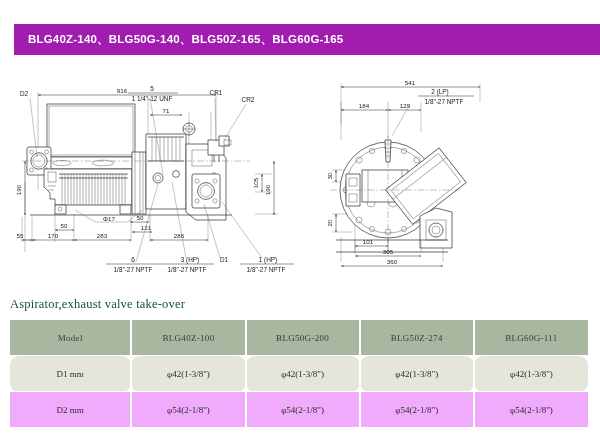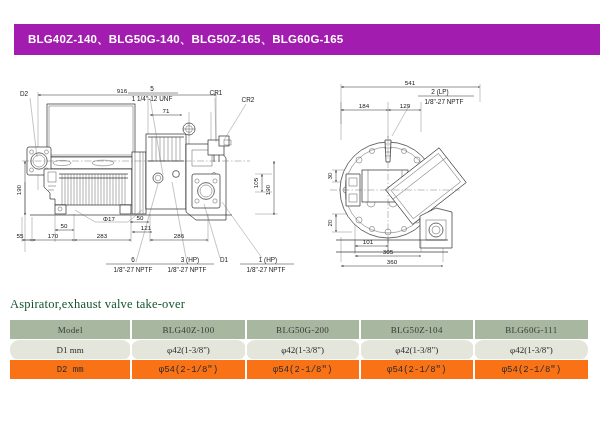--- a/index.html
+++ b/index.html
@@ -70,27 +70,27 @@
   }
   #spec-table td, #spec-table th {
     height: 19px;
     text-align: center;
     vertical-align: middle;
     font-size: 9px;
     color: #2b2b2b;
     font-weight: normal;
     border-right: 2px solid #ffffff;
     border-bottom: 1px solid #ffffff;
-    padding: 0;
+    padding: 8px;
     white-space: nowrap;
   }
   #spec-table td:last-child, #spec-table th:last-child { border-right: none; }
   #spec-table thead th { background: #a8b8a0; color: #3a3a3a; letter-spacing: 0.3px; }
   #spec-table tbody tr.row-light td { background: #e4e6dc; border-radius: 9px; }
-  #spec-table tbody tr.row-dark td  { background: #f97316; font-family: Liberation Mono, monospace; }
+  #spec-table tbody tr.row-dark td  { background: #f0abfc; }
   #spec-table col.c-label { width: 21%; }
   #spec-table col.c-val   { width: 19.75%; }
 </style>
 </head>
 <body>
 
 <div id="title-banner">
   <span class="title-text">BLG40Z-140、BLG50G-140、BLG50Z-165、BLG60G-165</span>
 </div>
 
@@ -420,21 +420,21 @@
       <col class="c-val">
       <col class="c-val">
       <col class="c-val">
       <col class="c-val">
   </colgroup>
   <thead>
     <tr>
       <th>Model</th>
       <th>BLG40Z-100</th>
       <th>BLG50G-200</th>
-      <th>BLG50Z-104</th>
+      <th>BLG50Z-274</th>
       <th>BLG60G-111</th>
     </tr>
   </thead>
   <tbody>
     <tr class="row-light">
       <td>D1 mm</td>
       <td>φ42(1-3/8")</td>
       <td>φ42(1-3/8")</td>
       <td>φ42(1-3/8")</td>
       <td>φ42(1-3/8")</td>

